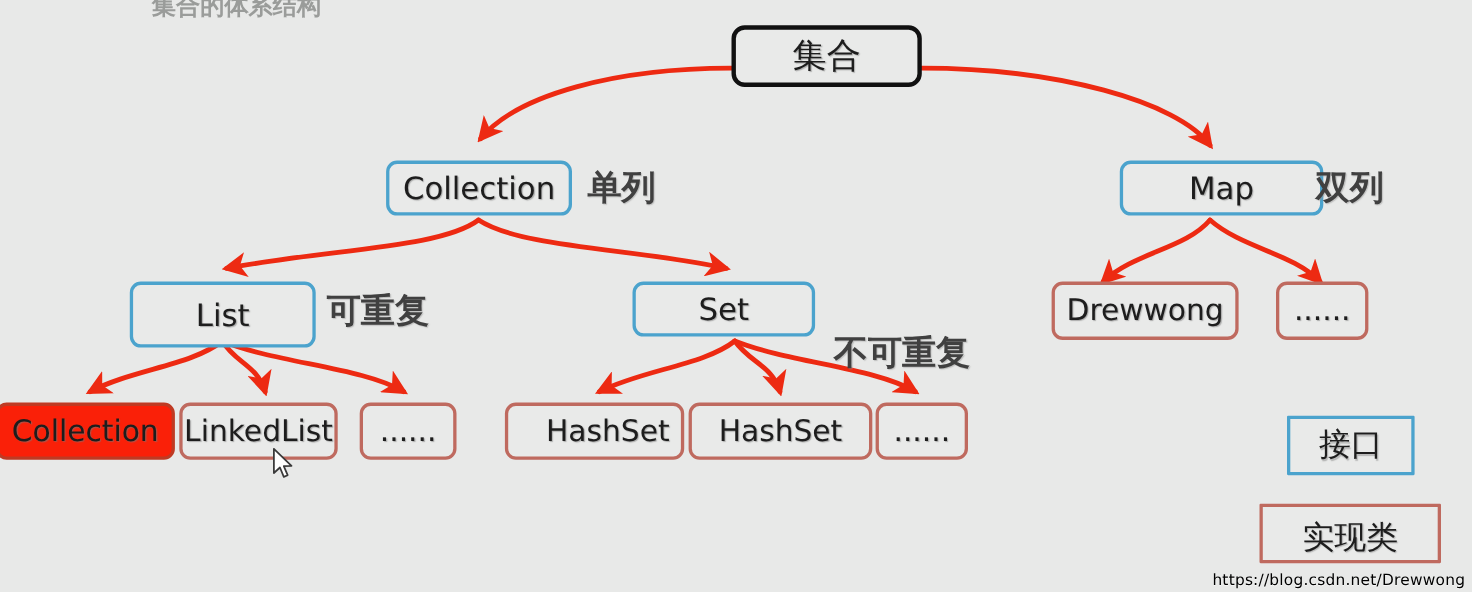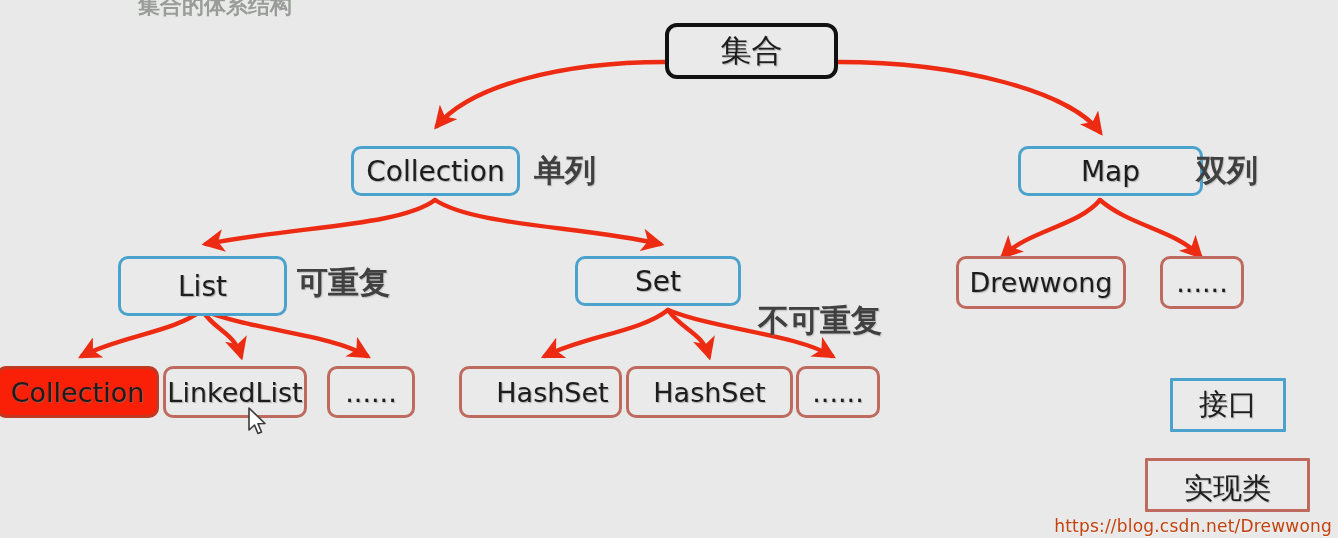--- a/index.html
+++ b/index.html
@@ -74,22 +74,22 @@
     color: #1d1d1d;
     text-shadow: 1px 1px 1px rgba(130,130,130,0.5);
     z-index: 3;
   }
   .legend-interface { border: 3px solid #4ba3cd; }
   .legend-impl { border: 3px solid #bf6a5f; }
   .watermark {
     position: absolute;
     right: 6px;
     bottom: 2px;
-    font-size: 17px;
-    color: #c2410c;
+    font-size: 14px;
+    color: #000000;
     text-shadow: 0 1px 0 rgba(255,255,255,0.6);
     letter-spacing: 0.2px;
     z-index: 4;
   }
   .topcrop {
     position: absolute;
     left: 138px;
     top: -9px;
     font-size: 22px;
     font-weight: bold;

